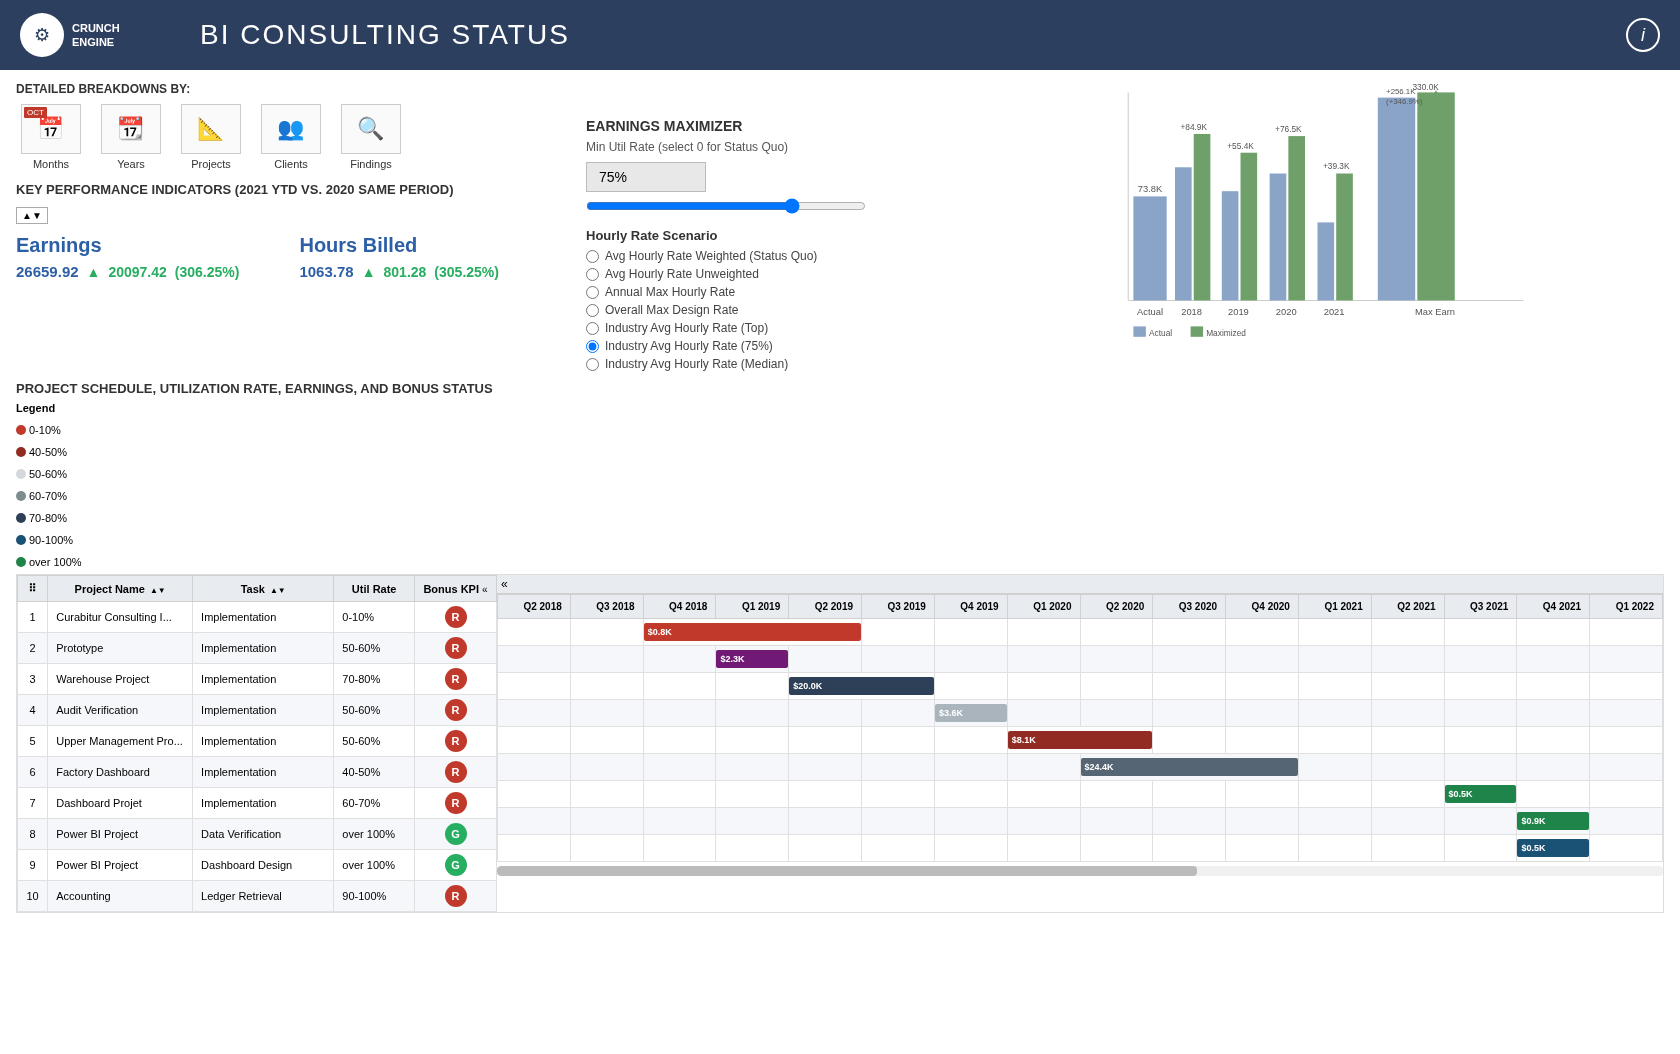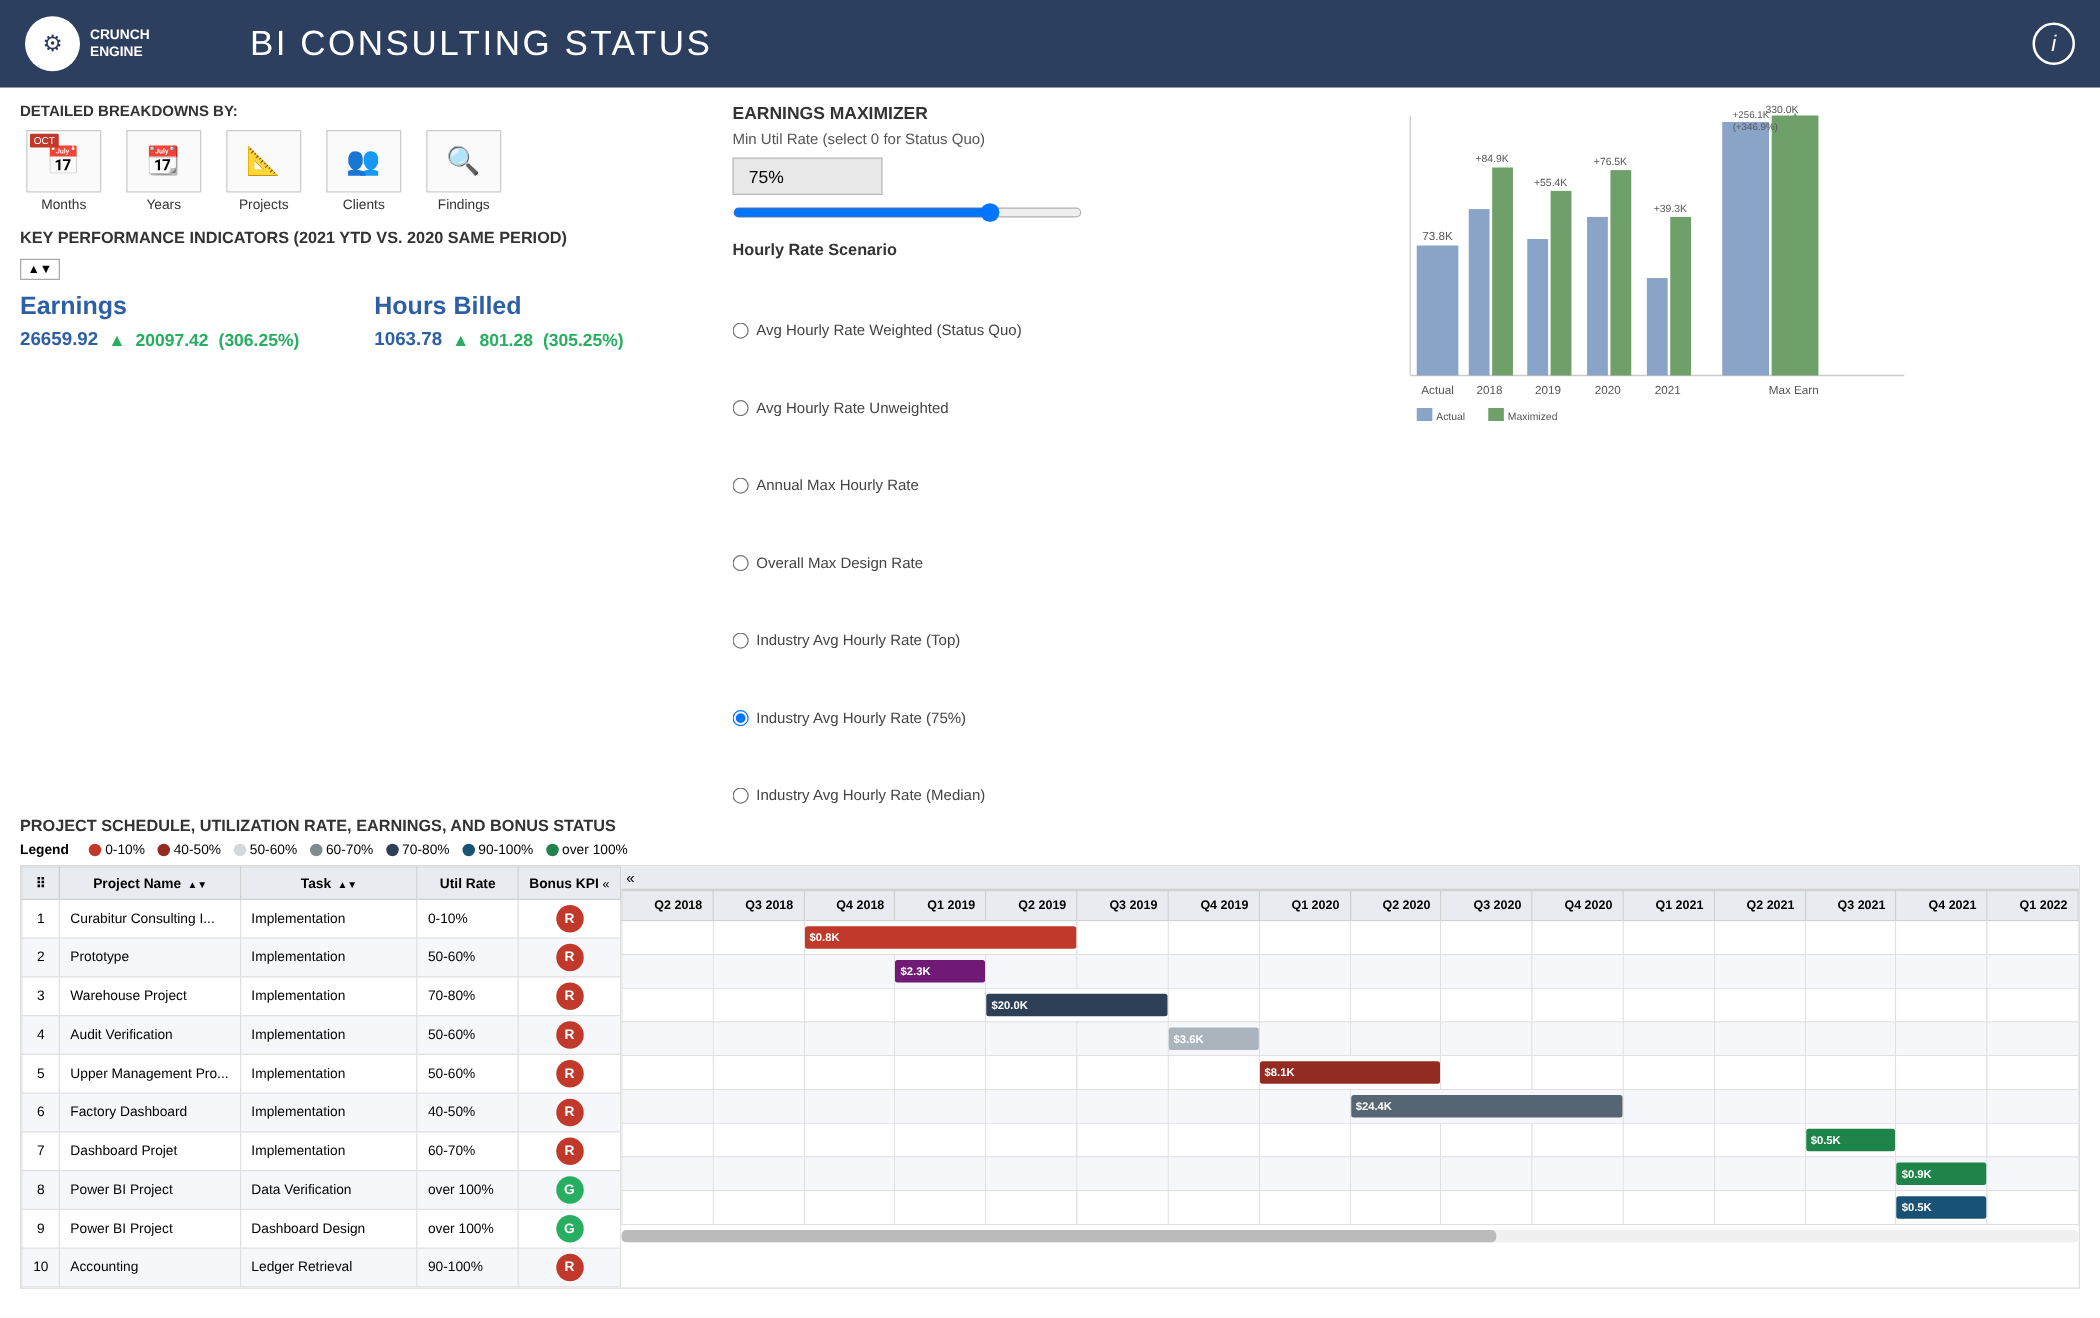--- a/index.html
+++ b/index.html
@@ -90,41 +90,41 @@
     .kpi-item {}
     .kpi-name { font-size: 20px; font-weight: bold; color: #2d5fa6; margin-bottom: 6px; }
     .kpi-values { display: flex; align-items: center; gap: 8px; }
     .kpi-main { font-size: 15px; color: #2d5fa6; font-weight: bold; }
     .kpi-arrow-up { color: #27ae60; font-size: 14px; }
     .kpi-change { font-size: 14px; color: #27ae60; font-weight: bold; }
     .kpi-pct { font-size: 14px; color: #27ae60; font-weight: bold; }
 
     
     .middle-section { flex: 0 0 340px; }
-    .maximizer-title { font-size: 14px; font-weight: bold; color: #333; margin-bottom: 6px; }
+    .maximizer-title { font-size: 14px; font-weight: bold; color: #333; margin-bottom: 6px; margin-top: 36px; }
     .maximizer-subtitle { font-size: 12px; color: #555; margin-bottom: 8px; }
     .rate-display {
       background: #e8e8e8; border: 1px solid #bbb;
       padding: 6px 12px; width: 120px; font-size: 14px;
       margin-bottom: 6px;
     }
     .rate-slider { width: 280px; margin-bottom: 14px; }
     .hourly-title { font-size: 13px; font-weight: bold; color: #333; margin-bottom: 6px; }
     .radio-group { display: flex; flex-direction: column; gap: 4px; }
-    .radio-item { display: flex; align-items: center; gap: 6px; font-size: 12px; color: #444; cursor: pointer; margin-top: 44px; }
+    .radio-item { display: flex; align-items: center; gap: 6px; font-size: 12px; color: #444; cursor: pointer; }
     .radio-item input[type=radio] { margin: 0; }
 
     
     .right-section { flex: 1; min-width: 400px; }
     .chart-title { font-size: 13px; font-weight: bold; color: #333; margin-bottom: 8px; text-align: center; }
 
     
     .schedule-section { margin-top: 8px; }
     .schedule-title { font-size: 13px; font-weight: bold; color: #333; margin-bottom: 6px; }
-    .legend { display: flex; gap: 10px; margin-bottom: 6px; flex-wrap: wrap; }
+    .legend { display: flex; gap: 10px; margin-bottom: 6px; flex-wrap: wrap; flex-direction: column; }
     .legend-item { display: flex; align-items: center; gap: 3px; font-size: 11px; }
     .legend-dot { width: 10px; height: 10px; border-radius: 50%; }
 
     
     .table-container { display: flex; border: 1px solid #ddd; overflow: hidden; }
     .table-left { flex: 0 0 480px; overflow: hidden; }
     .table-right { flex: 1; overflow-x: auto; }
 
     table { border-collapse: collapse; width: 100%; font-size: 11px; }
     th { background: #e8ecf0; padding: 6px 8px; text-align: center; border: 1px solid #d0d0d0; font-weight: 600; font-size: 11px; white-space: nowrap; }

